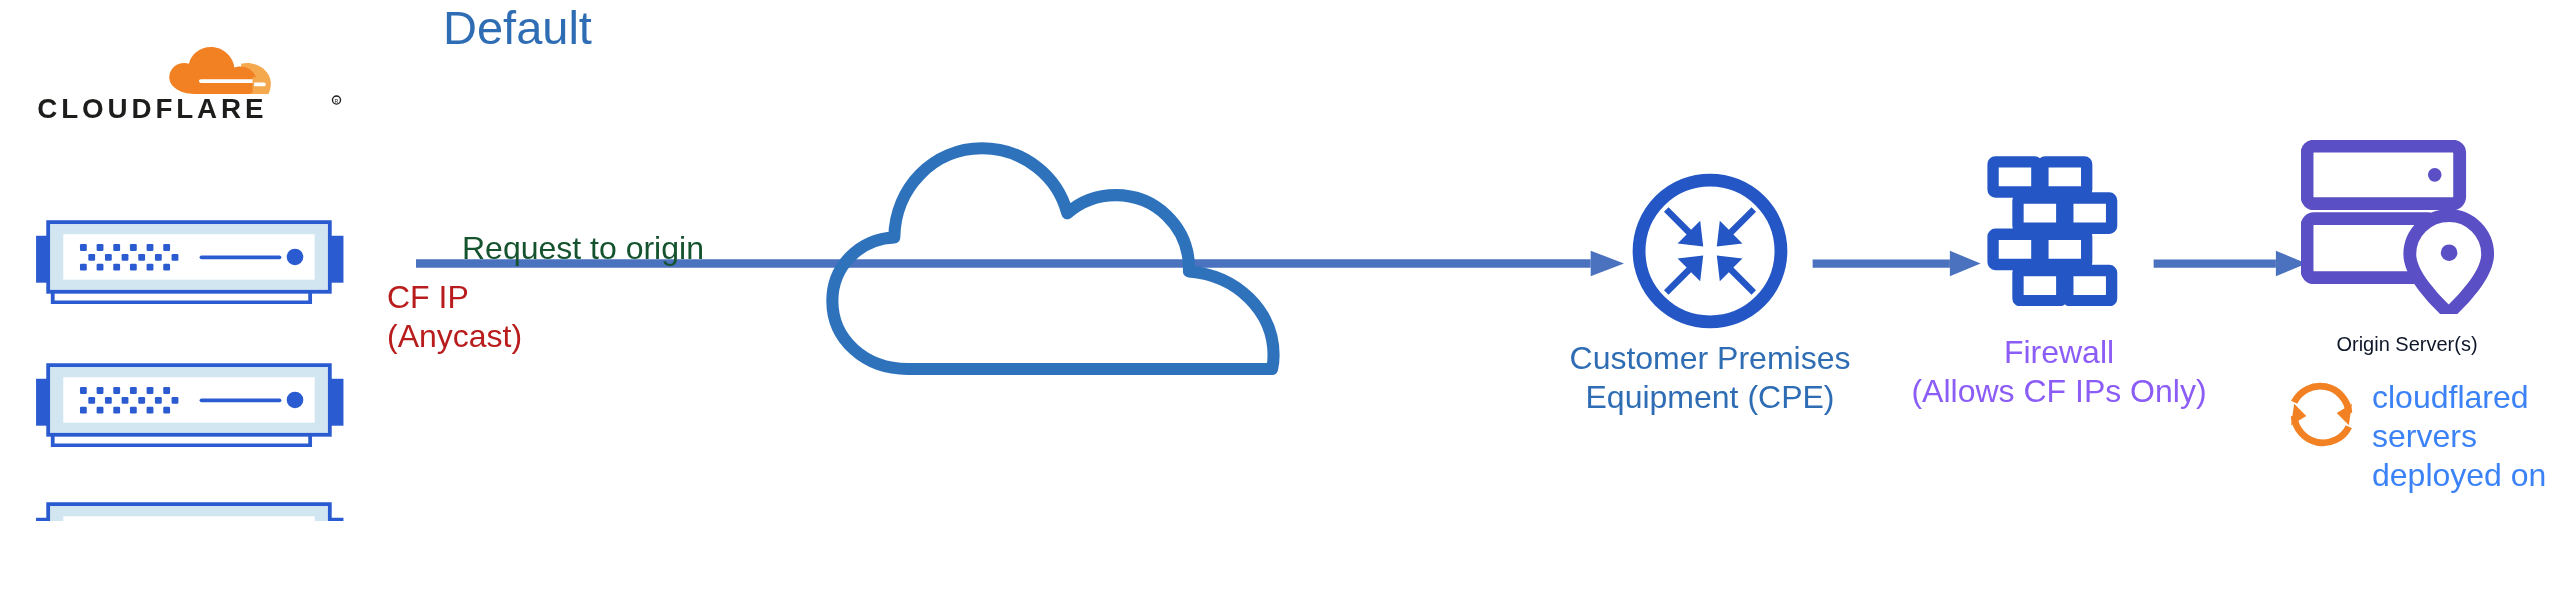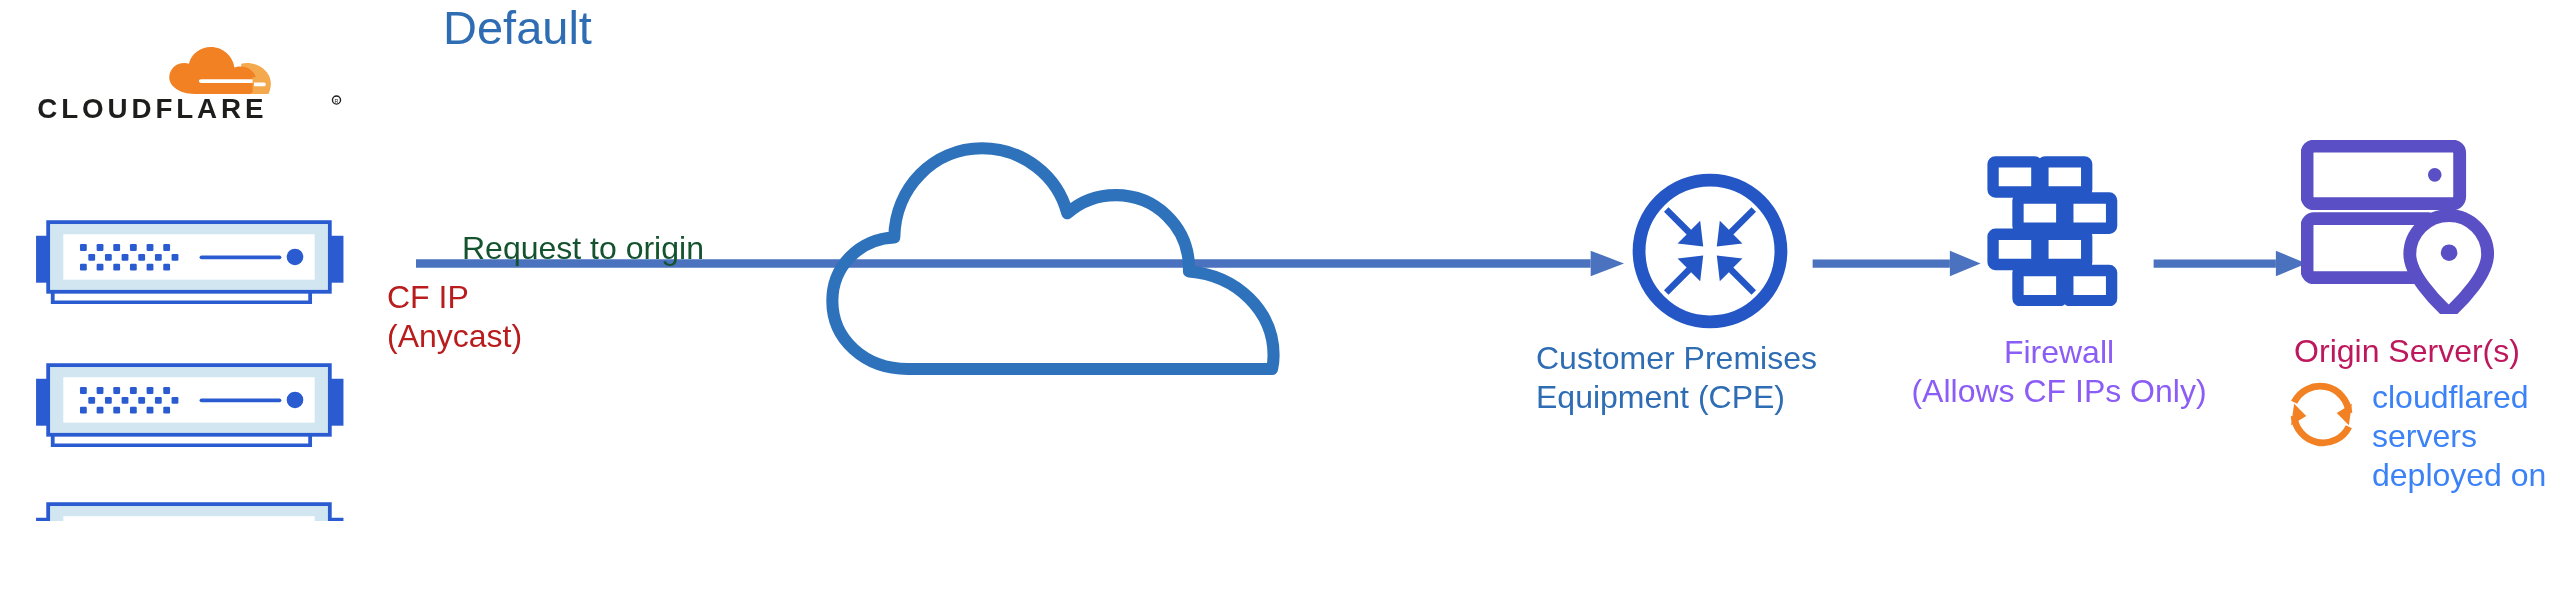--- a/index.html
+++ b/index.html
@@ -118,21 +118,21 @@
     left: 1627px;
     top: 168px;
     width: 166px;
     height: 166px;
   }
   #cpe-label {
     position: absolute;
     left: 1536px;
     top: 339px;
     width: 348px;
-    text-align: left;
+    text-align: center;
     font-size: 32px;
     color: #2E6DB4;
     line-height: 39px;
   }
   #cpe-label span { display: block; }
 
   #arrow-cpe-fw {
     position: absolute;
     left: 1812px;
     top: 247px;
@@ -175,22 +175,22 @@
     top: 140px;
     width: 204px;
     height: 174px;
   }
   #origin-label {
     position: absolute;
     left: 2248px;
     top: 333px;
     width: 318px;
     text-align: center;
-    font-size: 32px;
-    color: #be185d;
+    font-size: 20px;
+    color: #0f172a;
     white-space: nowrap;
   }
 
   
   #cloudflared-icon {
     position: absolute;
     left: 2285px;
     top: 378px;
     width: 73px;
     height: 73px;

